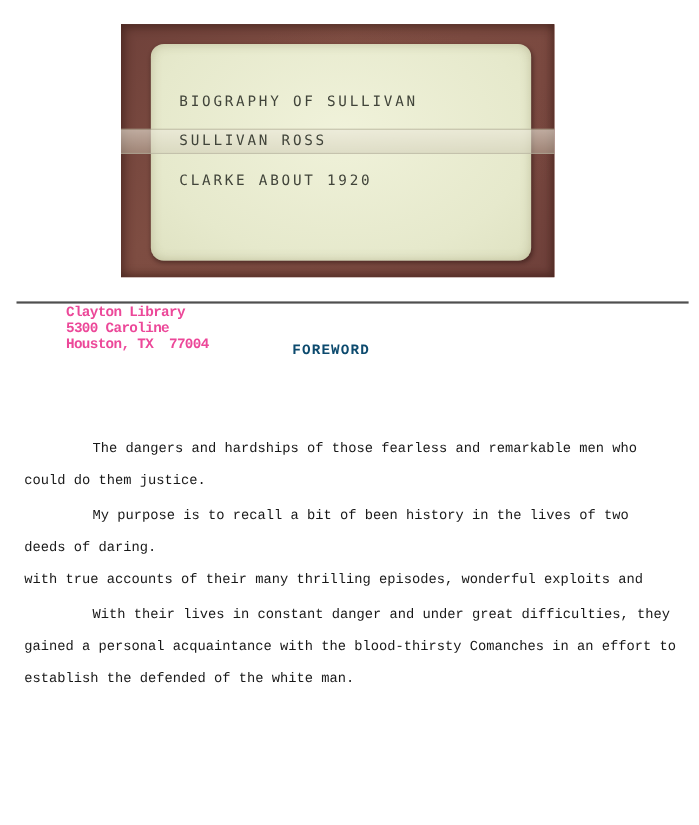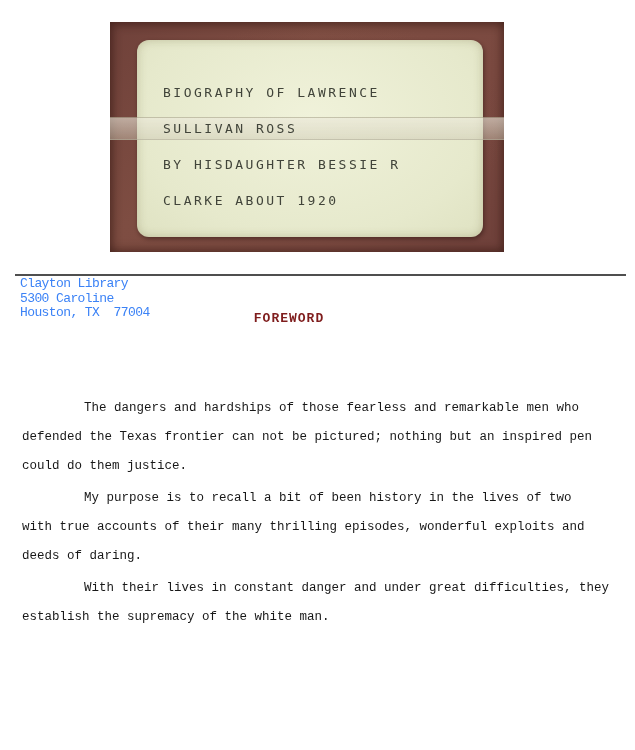--- a/index.html
+++ b/index.html
@@ -45,30 +45,31 @@
   .divider-line{
     position:absolute;left:15px;top:274px;width:611px;height:2px;
     background:#4f4f4f;
   }
 
   
   .library-stamp{position:absolute;left:20px;top:277px;}
   .stamp-line{
     white-space:pre;
     font-size:13px;line-height:14.5px;
-    font-weight:normal;letter-spacing:-.6px;
-    color:#3b82f6;
+    font-weight:bold;letter-spacing:-.6px;
+    color:#ec4899;
+    margin-left:40px;
   }
 
   
   .foreword-heading{
-    position:absolute;left:0;top:311px;width:578px;
+    position:absolute;left:12px;top:311px;width:578px;
     text-align:center;
     font-size:13px;font-weight:bold;letter-spacing:1px;
-    color:#7f1d1d;
+    color:#0c4a6e;
   }
 
   
   .body-text{position:absolute;left:22px;top:394px;width:613px;}
   .paragraph{margin:0;}
   .paragraph + .paragraph{margin-top:3px;}
   .typed-line{
     white-space:pre;
     font-size:12.5px;line-height:29px;
     color:#181818;
@@ -76,49 +77,48 @@
   .typed-line.indent{padding-left:62px;}
 </style>
 </head>
 <body>
 
 <div class="page">
 
   <div class="book-photo">
     <div class="title-label">
       <div class="label-text">
-        <div class="label-line">BIOGRAPHY OF LAWRENCE</div>
+        <div class="label-line">BIOGRAPHY OF SULLIVAN</div>
         <div class="label-line">SULLIVAN ROSS</div>
-        <div class="label-line">BY HISDAUGHTER BESSIE R</div>
         <div class="label-line">CLARKE ABOUT 1920</div>
       </div>
     </div>
     <div class="tape-strip"></div>
   </div>
 
   <div class="divider-line"></div>
 
   <div class="library-stamp">
     <div class="stamp-line">Clayton Library</div>
     <div class="stamp-line">5300 Caroline</div>
     <div class="stamp-line">Houston, TX  77004</div>
   </div>
 
   <div class="foreword-heading">FOREWORD</div>
 
   <div class="body-text">
     <div class="paragraph">
       <div class="typed-line indent">The dangers and hardships of those fearless and remarkable men who</div>
-      <div class="typed-line">defended the Texas frontier can not be pictured; nothing but an inspired pen</div>
       <div class="typed-line">could do them justice.</div>
     </div>
     <div class="paragraph">
       <div class="typed-line indent">My purpose is to recall a bit of been history in the lives of two</div>
+      <div class="typed-line">deeds of daring.</div>
       <div class="typed-line">with true accounts of their many thrilling episodes, wonderful exploits and</div>
-      <div class="typed-line">deeds of daring.</div>
     </div>
     <div class="paragraph">
       <div class="typed-line indent">With their lives in constant danger and under great difficulties, they</div>
-      <div class="typed-line">establish the supremacy of the white man.</div>
+      <div class="typed-line">gained a personal acquaintance with the blood-thirsty Comanches in an effort to</div>
+      <div class="typed-line">establish the defended of the white man.</div>
     </div>
   </div>
 
 </div>
 
 </body></html>

